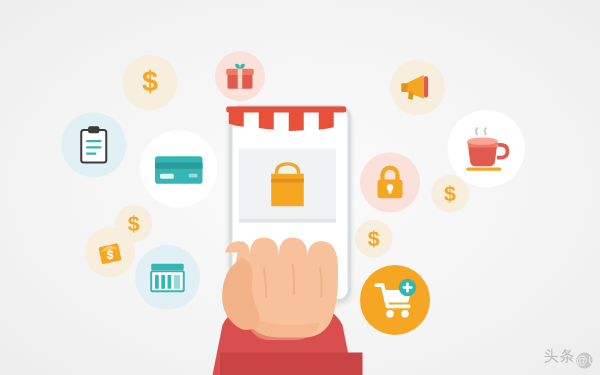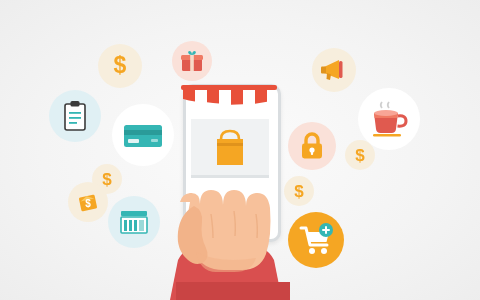--- a/index.html
+++ b/index.html
@@ -269,13 +269,16 @@
       <path d="M44 96 q-14 8 -16 26 q-2 18 10 28 q8 7 16 2 q6 -5 2 -14 q-6 -12 -4 -26 q1 -12 -8 -16 z" fill="#f2b389"></path>
 
       <path d="M61 104 q2 14 2 24" stroke="#eaa97e" stroke-width="1.4" fill="none" opacity="0.7"></path>
       <path d="M84 101 q2 14 1 25" stroke="#eaa97e" stroke-width="1.4" fill="none" opacity="0.7"></path>
       <path d="M106 104 q2 13 1 24" stroke="#eaa97e" stroke-width="1.4" fill="none" opacity="0.7"></path>
 
       <path d="M46 142 q24 12 60 6 q-4 14 -22 14 h-18 q-16 0 -20 -20 z" fill="#f2b389" opacity="0.55"></path>
     </svg>
   </div>
 
+  <div id="watermark">
+    <span>头条</span><span class="wm-badge">@U</span>
+  </div>
 </div>
 
 </body></html>

